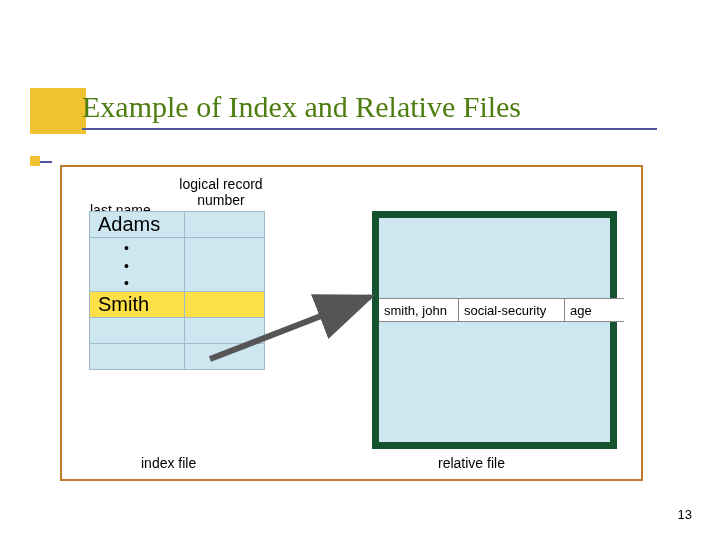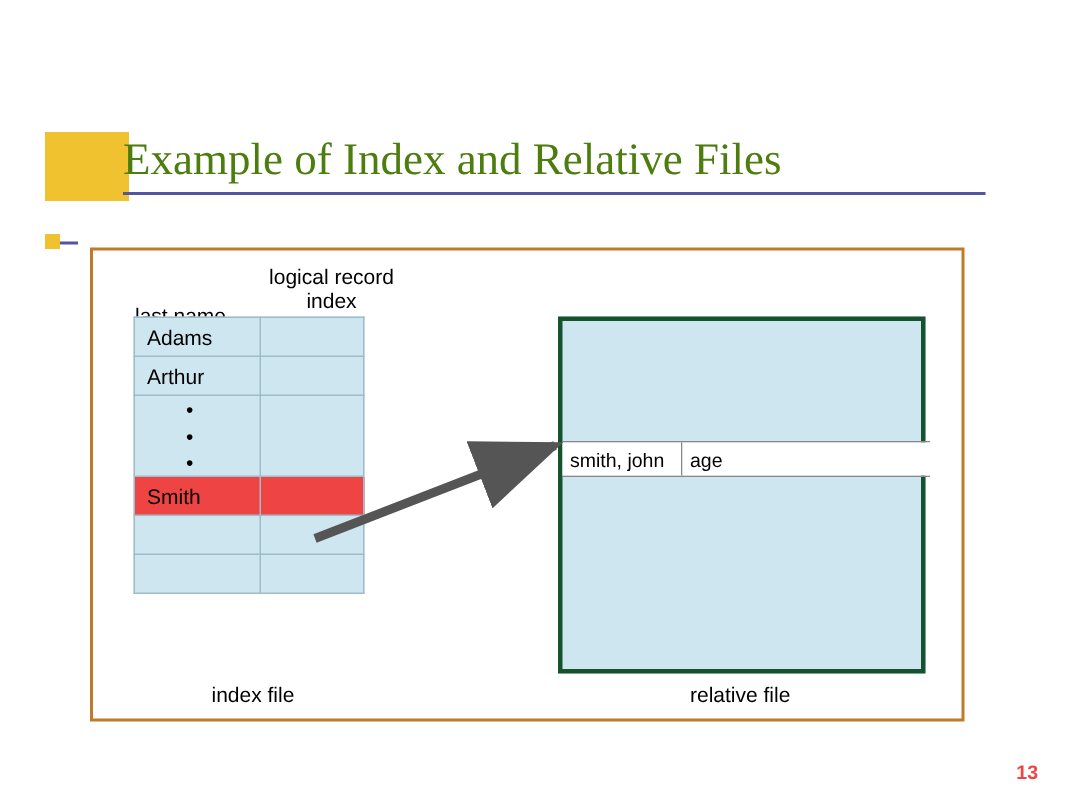--- a/index.html
+++ b/index.html
@@ -80,24 +80,24 @@
     font-size: 14px;
     color: #000;
     white-space: nowrap;
   }
   .hdr-lastname { left: 28px; top: 24px; margin-top: 11px; }
   .hdr-lrn { left: 115px; top: 9px; text-align: center; width: 88px; }
   .index-table {
     position: absolute;
     left: 27px;
     top: 44px;
-    width: 154px;
+    width: 176px;
     border-collapse: collapse;
     background: #cde6ef;
-    font-size: 14px;
+    font-size: 20px;
   }
   .index-table td {
     border: 1px solid #9fbccb;
     height: 26px;
     padding: 0 8px;
     vertical-align: middle;
   }
   .index-table td.name-col { width: 96px; }
   .index-table td.num-col  { width: 82px; }
   .index-table tr.dot-row td {
@@ -106,29 +106,29 @@
     border-top: none;
     border-bottom: none;
     padding-left: 34px;
     line-height: 10px;
   }
   .index-table tr.dot-row td::before {
     content: "•";
     font-size: 14px;
   }
   .index-table tr.dot-row td.num-col::before { content: ""; }
-  .index-table tr.selected td { background: #ef4444; }
+  .index-table tr.selected td { background: #fde047; }
   .rel-box {
     position: absolute;
     left: 310px;
     top: 44px;
     width: 245px;
     height: 238px;
     background: #cde6ef;
-    border: 3px solid #14532d;
+    border: 7px solid #14532d;
   }
   .rel-record {
     position: absolute;
     left: 0;
     top: 80px;
     width: 245px;
     height: 24px;
     display: flex;
     border-top: 1px solid #888;
     border-bottom: 1px solid #888;
@@ -137,60 +137,55 @@
   .rel-record .cell {
     border-right: 1px solid #888;
     display: flex;
     align-items: center;
     padding: 0 5px;
     background: #fff;
     white-space: nowrap;
   }
   .rel-record .cell:last-child { border-right: none; }
   .cap-index { left: 79px;  top: 288px; text-align: right; }
-  .cap-rel   { left: 398px; top: 288px; }
+  .cap-rel   { left: 376px; top: 288px; }
   .page-num {
     position: absolute;
     right: 28px;
     bottom: 18px;
     font-size: 13px;
-    color: #ef4444;
-    font-weight: bold;
+    color: #000000;
   }
 </style>
 </head>
 <body>
 
 <div class="accent-box"></div>
 
 <div class="title-wrap">
   <div class="title">Example of Index and Relative Files</div>
   <div class="title-underline"></div>
 </div>
 
 <div class="bullet-sq"></div>
 <div class="bullet-tick"></div>
 
 <div class="diagram-outer">
   <div class="diagram-inner">
 
     <div class="label hdr-lastname">last name</div>
     <div class="label hdr-lrn" style="white-space:pre-line">logical record
-index</div>
+number</div>
 
     <table class="index-table">
       <tbody>
           <tr>
             <td class="name-col">Adams</td>
             <td class="num-col"></td>
           </tr>
-      <tr>
-            <td class="name-col">Arthur</td>
-            <td class="num-col"></td>
-          </tr>
       <tr class="dot-row">
             <td class="name-col"></td>
             <td class="num-col"></td>
           </tr>
       <tr class="dot-row">
             <td class="name-col"></td>
             <td class="num-col"></td>
           </tr>
       <tr class="dot-row">
             <td class="name-col"></td>
@@ -207,20 +202,21 @@
       <tr>
             <td class="name-col"></td>
             <td class="num-col"></td>
           </tr>
     </tbody>
       </table>
 
     <div class="rel-box">
       <div class="rel-record">
         <div class="cell" style="flex:0 0 80px">smith, john</div>
+        <div class="cell" style="flex:0 0 106px">social-security</div>
         <div class="cell" style="flex:1">age</div>
       </div>
     </div>
 
     <svg class="arrow">
       <defs>
         <marker id="ah" markerWidth="10" markerHeight="8" refX="9" refY="4" orient="auto">
           <path d="M0,0 L10,4 L0,8 Z" fill="#555"></path>
         </marker>
       </defs>

